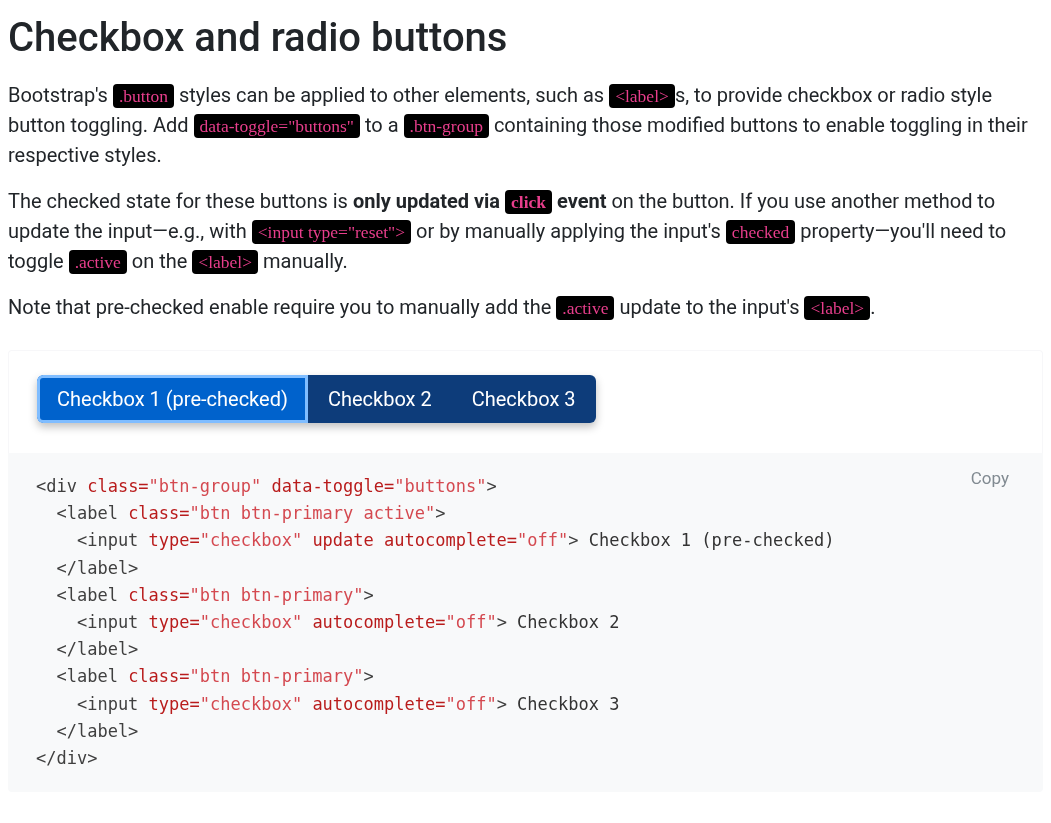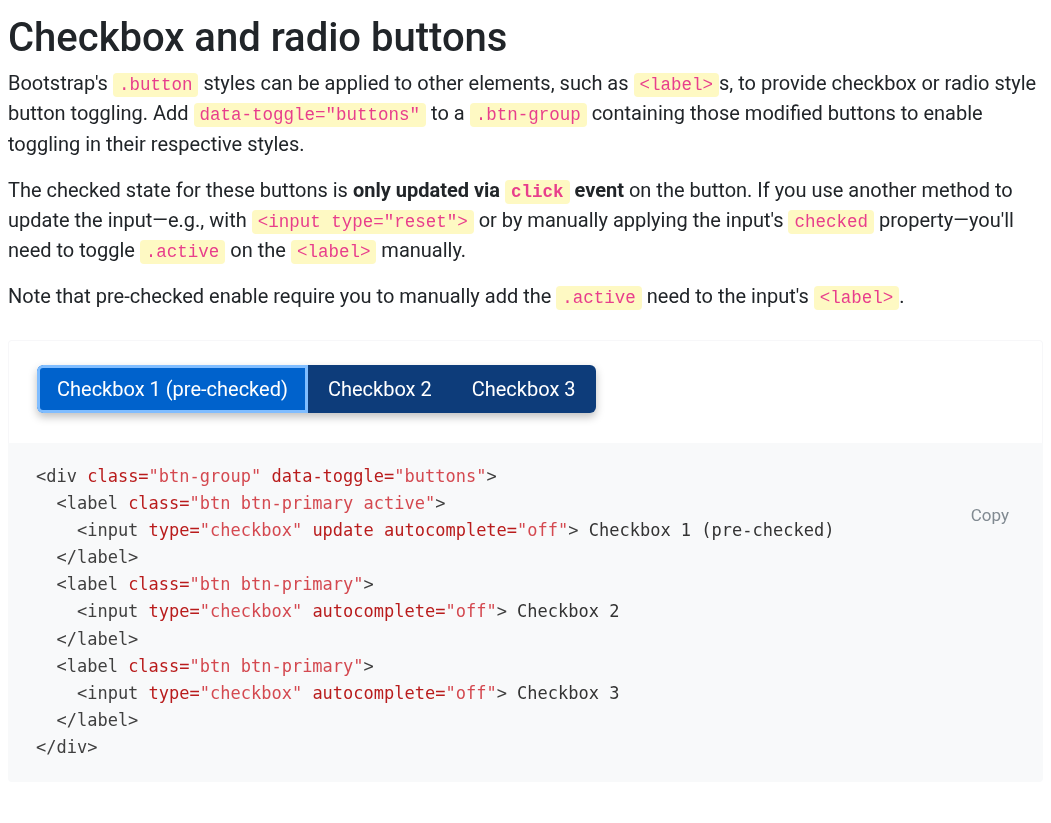--- a/index.html
+++ b/index.html
@@ -7,32 +7,32 @@
     font-family: -apple-system, BlinkMacSystemFont, "Segoe UI", Roboto, "Helvetica Neue", Arial, sans-serif;
     font-size: 20px;
     line-height: 1.5;
     color: #212529;
     margin: 0;
     padding: 8px;
   }
   h2 {
     font-size: 40px;
     font-weight: 500;
-    margin: 0 0 0 0;
+    margin: 0 0 12px 0;
     color: #212529;
   }
   p {
     margin: 0 0 16px 0;
     color: #212529;
   }
   code.inline {
-    font-family: Liberation Mono, monospace;
+    font-family: Liberation Serif, serif;
     font-size: 87.5%;
     color: #e83e8c;
-    background-color: #fef9c3;
+    background-color: #000000;
     padding: 2px 6px;
     border-radius: 4px;
     word-wrap: break-word;
   }
   strong { font-weight: 700; }
   .example-box {
     padding: 24px 28px 30px 28px;
     border: 1px solid #f7f7f9;
     border-bottom: none;
     border-radius: 4px 4px 0 0;
@@ -73,21 +73,20 @@
   .copy-btn {
     position: absolute;
     top: 14px;
     right: 28px;
     font-family: -apple-system, BlinkMacSystemFont, "Segoe UI", Roboto, sans-serif;
     font-size: 17px;
     color: #818a91;
     background: none;
     border: none;
     cursor: pointer;
-    margin-top: 47px;
   }
   pre { margin: 0; white-space: pre; }
   .nt { color: #404040; }
   .na { color: #b91c1c; }
   .s  { color: #d44950; }
   .txt { color: #333; }
 </style>
 </head>
 <body>
 
@@ -95,21 +94,21 @@
 
 <p>
   <span>Bootstrap's </span><code class="inline">.button</code><span> styles can be applied to other elements, such as </span><code class="inline">&lt;label&gt;</code><span>s, to provide checkbox or radio style button toggling. Add </span><code class="inline">data-toggle="buttons"</code><span> to a </span><code class="inline">.btn-group</code><span> containing those modified buttons to enable toggling in their respective styles.</span>
 </p>
 
 <p>
   <span>The checked state for these buttons is </span><strong><span>only updated via </span><code class="inline">click</code><span> event</span></strong><span> on the button. If you use another method to update the input—e.g., with </span><code class="inline">&lt;input type="reset"&gt;</code><span> or by manually applying the input's </span><code class="inline">checked</code><span> property—you'll need to toggle </span><code class="inline">.active</code><span> on the </span><code class="inline">&lt;label&gt;</code><span> manually.</span>
 </p>
 
 <p>
-  <span>Note that pre-checked enable require you to manually add the </span><code class="inline">.active</code><span> need to the input's </span><code class="inline">&lt;label&gt;</code><span>.</span>
+  <span>Note that pre-checked enable require you to manually add the </span><code class="inline">.active</code><span> update to the input's </span><code class="inline">&lt;label&gt;</code><span>.</span>
 </p>
 
 <div class="example-box">
   <div class="btn-group">
     <label class="btn active">Checkbox 1 (pre-checked)</label>
     <label class="btn">Checkbox 2</label>
     <label class="btn">Checkbox 3</label>
   </div>
 </div>
 

